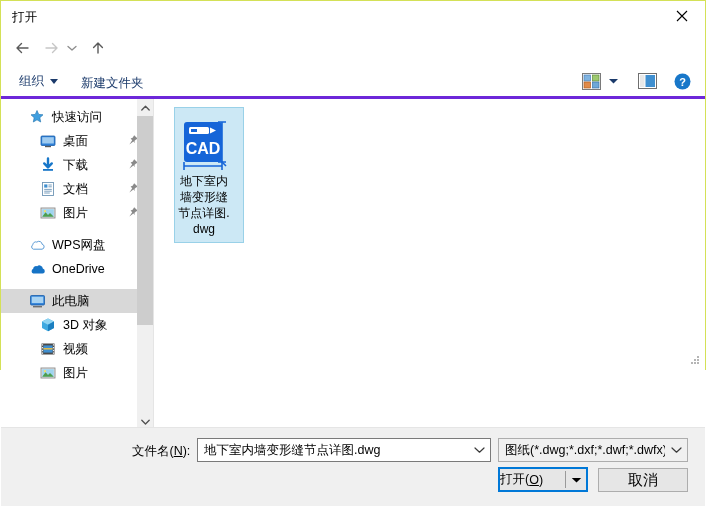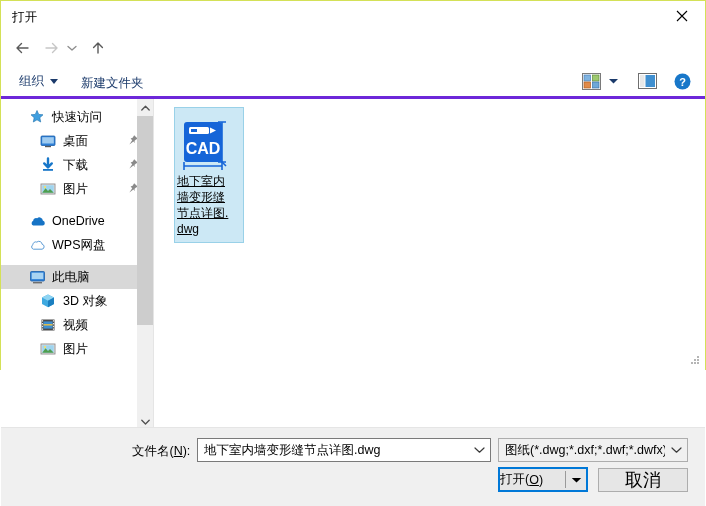--- a/index.html
+++ b/index.html
@@ -206,21 +206,21 @@
     right: 0; height: 331px;
     background: #ffffff;
   }
   .file-item {
     position: absolute; left: 20px; top: 8px;
     width: 70px;
     box-sizing: border-box;
     padding: 4px 12px 5px 2px;
     background: #cce8f5;
     border: 1px solid #99d1e8;
-    text-decoration: underline;
+    text-align: center;
   }
   .file-icon {
     width: 56px; height: 56px;
     margin: 2px auto 3px auto;
   }
   .file-label {
     font-size: 12px; line-height: 16px; color: #000;
     word-break: break-all;
   }
 
@@ -286,21 +286,21 @@
     width: 20px; height: 100%;
     display:flex; align-items:center; justify-content:center;
   }
   .cancel-btn {
     position: absolute; left: 597px; top: 467px;
     width: 90px; height: 24px;
     box-sizing: border-box;
     border: 1px solid #adadad;
     background: #e6e6e6;
     display: flex; align-items: center; justify-content: center;
-    font-size: 18px; color: #000;
+    font-size: 15px; color: #000;
   }
   .grip {
     position: absolute; right: 4px; bottom: 3px;
     width: 12px; height: 12px;
   }
   u { text-decoration: underline; }
 </style>
 </head>
 <body>
 
@@ -445,47 +445,62 @@
               </svg>
             </span>
             <span class="nav-label">下载</span>
             <span class="pin"><svg width="12" height="12" viewBox="0 0 12 12">
                 <path d="M7.2 1.2 L10.8 4.8 L9 5.4 L7.4 7 L8 9 L6.4 7.4 L2.4 10.4 L5.2 6.2 L3.6 4.6 L5.6 3.8 Z" fill="#8a8a8a"></path>
               </svg></span>
           </div>
           <div class="nav-item indent-1">
             <span class="nav-ico">
               <svg width="16" height="16" viewBox="0 0 16 16">
+                <rect x="2.5" y="1.5" width="11" height="13" fill="#ffffff" stroke="#6f95b5" stroke-width="0.9"></rect>
+                <rect x="4.2" y="3.4" width="3.2" height="3.2" fill="#3f8fd0"></rect>
+                <g stroke="#5a88ad" stroke-width="0.8">
+                  <path d="M8.4 4 H11.8 M8.4 5.8 H11.8 M4.2 8.4 H11.8 M4.2 10.2 H11.8 M4.2 12 H9.8"></path>
+                </g>
+              </svg>
+            </span>
+            <span class="nav-label">文档</span>
+            <span class="pin"><svg width="12" height="12" viewBox="0 0 12 12">
+                <path d="M7.2 1.2 L10.8 4.8 L9 5.4 L7.4 7 L8 9 L6.4 7.4 L2.4 10.4 L5.2 6.2 L3.6 4.6 L5.6 3.8 Z" fill="#8a8a8a"></path>
+              </svg></span>
+          </div>
+          <div class="nav-item indent-1">
+            <span class="nav-ico">
+              <svg width="16" height="16" viewBox="0 0 16 16">
                 <rect x="1" y="3" width="14" height="10" fill="#e8e8e8" stroke="#8a8a8a" stroke-width="0.9"></rect>
                 <rect x="2.2" y="4.2" width="11.6" height="7.6" fill="#9fd4ef"></rect>
                 <path d="M2.2 11.8 L5.6 7.2 L8 10 L10 8 L13.8 11.8 Z" fill="#4f9e4f"></path>
                 <circle cx="5" cy="6.2" r="1.1" fill="#f5e06a"></circle>
               </svg>
             </span>
             <span class="nav-label">图片</span>
             <span class="pin"><svg width="12" height="12" viewBox="0 0 12 12">
                 <path d="M7.2 1.2 L10.8 4.8 L9 5.4 L7.4 7 L8 9 L6.4 7.4 L2.4 10.4 L5.2 6.2 L3.6 4.6 L5.6 3.8 Z" fill="#8a8a8a"></path>
               </svg></span>
           </div>
           <div class="grp-gap"></div>
           <div class="nav-item indent-0">
             <span class="nav-ico">
               <svg width="17" height="16" viewBox="0 0 17 16">
+                <path d="M4.4 12.2 h8.6 a2.5 2.5 0 0 0 0.2 -4.9 a3.3 3.3 0 0 0 -5.4 -2.2 a2.7 2.7 0 0 0 -3.8 2.5 a2.5 2.5 0 0 0 0.4 4.6 Z" fill="#ffffff" stroke="#5b9bd5" stroke-width="1"></path>
+              </svg>
+            </span>
+            <span class="nav-label">WPS网盘</span>
+          </div>
+          <div class="nav-item indent-0">
+            <span class="nav-ico">
+              <svg width="17" height="16" viewBox="0 0 17 16">
                 <path d="M4.2 12.6 h9.4 a2.6 2.6 0 0 0 0.2 -5.1 a3.4 3.4 0 0 0 -5.6 -2.3 a2.8 2.8 0 0 0 -4 2.6 a2.6 2.6 0 0 0 0 4.8 Z" fill="#1673c5"></path>
               </svg>
             </span>
             <span class="nav-label">OneDrive</span>
-          </div>
-          <div class="nav-item indent-0">
-            <span class="nav-ico">
-              <svg width="17" height="16" viewBox="0 0 17 16">
-                <path d="M4.4 12.2 h8.6 a2.5 2.5 0 0 0 0.2 -4.9 a3.3 3.3 0 0 0 -5.4 -2.2 a2.7 2.7 0 0 0 -3.8 2.5 a2.5 2.5 0 0 0 0.4 4.6 Z" fill="#ffffff" stroke="#5b9bd5" stroke-width="1"></path>
-              </svg>
-            </span>
-            <span class="nav-label">WPS网盘</span>
           </div>
           <div class="grp-gap"></div>
           <div class="nav-item indent-0 selected">
             <span class="nav-ico">
               <svg width="17" height="16" viewBox="0 0 17 16">
                 <rect x="1.5" y="2.5" width="14" height="9.5" rx="1" fill="#2f80d8" stroke="#1b5ea8" stroke-width="0.8"></rect>
                 <rect x="2.7" y="3.7" width="11.6" height="6.4" fill="#a8d3f2"></rect>
                 <rect x="4" y="13" width="9" height="1.4" fill="#6f6f6f"></rect>
               </svg>
             </span>

